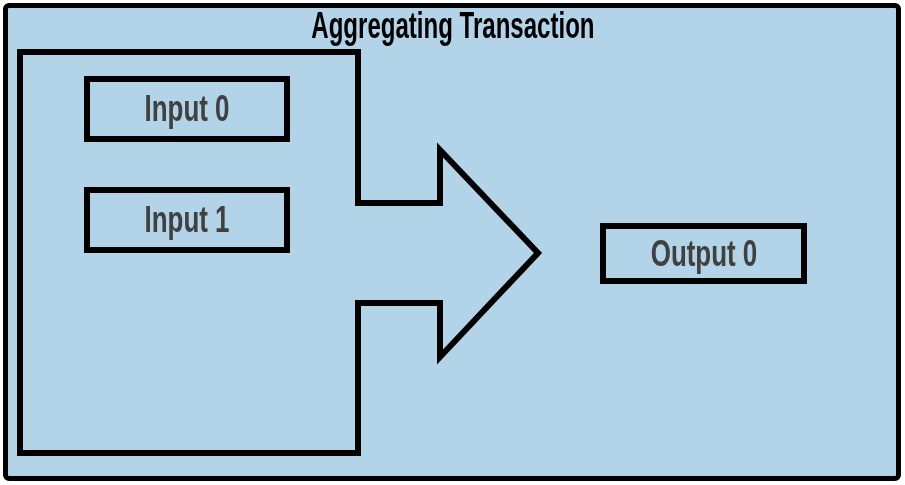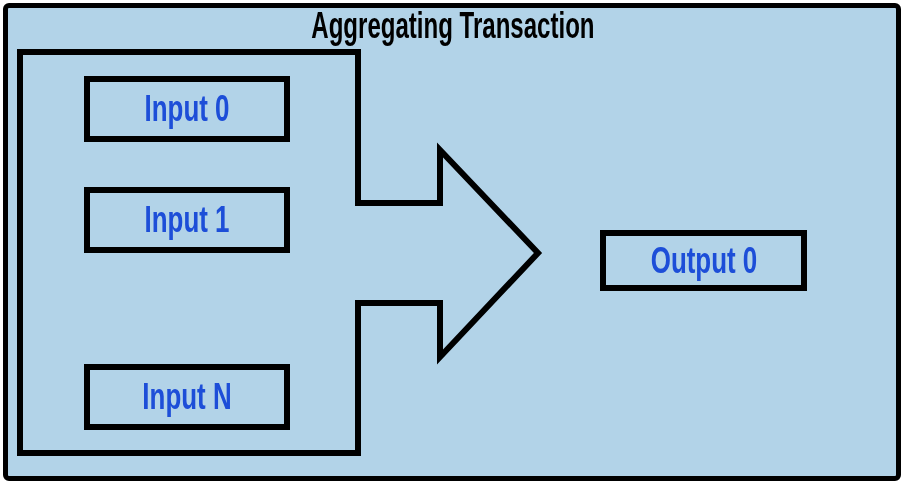--- a/index.html
+++ b/index.html
@@ -53,30 +53,30 @@
   .node {
     position: absolute;
     box-sizing: border-box;
     border: 6px solid #000000;
     background: #b2d3e8;
     display: flex;
     align-items: center;
     justify-content: center;
     font-size: 36px;
     font-weight: 700;
-    color: #1d4ed8;
+    color: #404040;
     white-space: nowrap;
   }
   .node .condensed { transform: scaleX(0.72); }
   .input-box { left: 84px; width: 206px; height: 66px; }
   .input-box.pos-0 { top: 76px; }
   .input-box.pos-1 { top: 163px; margin-top: 24px; }
   .input-box.pos-2 { top: 249px; }
   .input-box.pos-3 { top: 364px; }
-  .output-box { left: 600px; top: 230px; width: 207px; height: 61px; }
+  .output-box { left: 600px; top: 223px; width: 207px; height: 61px; }
 </style>
 </head>
 <body>
 
 <div class="stage">
 
   <div class="outer-box"></div>
 
   <div class="figure-title">
     <span class="condensed">Aggregating Transaction</span>
@@ -91,21 +91,18 @@
 
   <div class="node input-box pos-0">
     <span class="condensed">Input 0</span>
   </div>
 
   <div class="node input-box pos-1">
     <span class="condensed">Input 1</span>
   </div>
 
 
-  <div class="node input-box pos-3">
-    <span class="condensed">Input N</span>
-  </div>
 
   <div class="node output-box">
     <span class="condensed">Output 0</span>
   </div>
 
 </div>
 
 </body></html>

